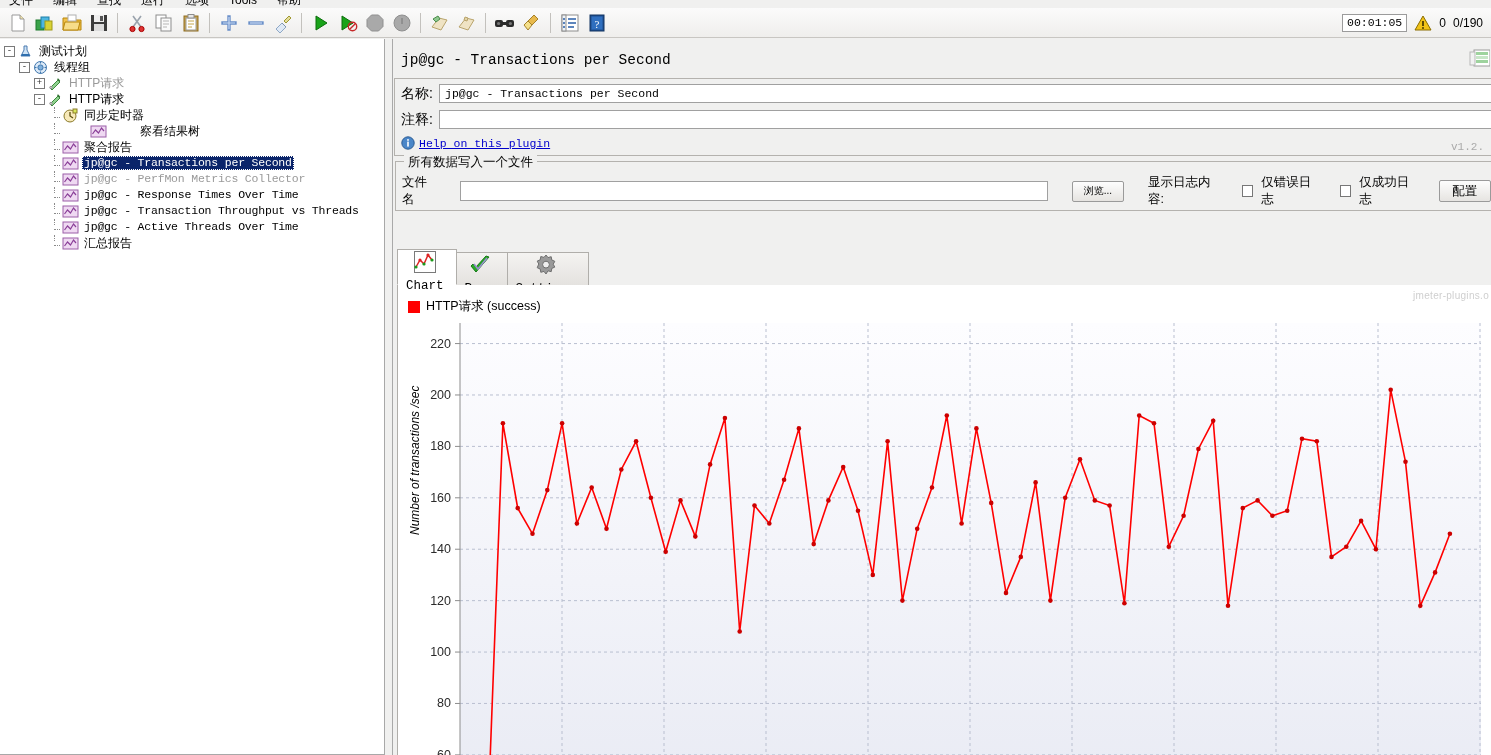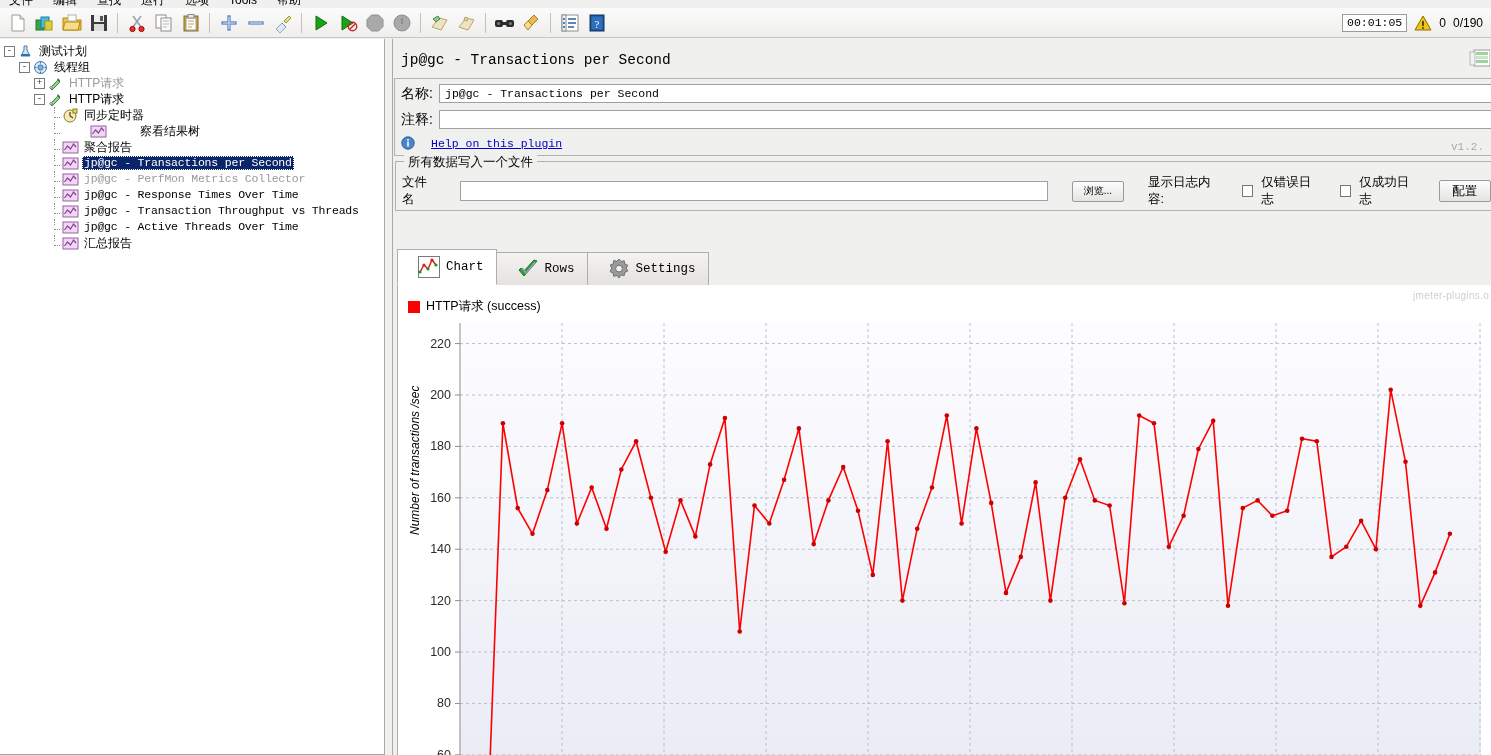--- a/index.html
+++ b/index.html
@@ -112,21 +112,21 @@
     background: #f0f0ef; border: 1px solid #b4b2ae; border-right: none;
   }
   .frow { display: flex; align-items: center; height: 23px; margin: 3px 0 0 6px; }
   .flabel { width: 38px; font-size: 14px; }
   .finput {
     flex: 1; height: 19px; margin-right: 0;
     background: #fff; border: 1px solid #a0a0a0;
     display: flex; align-items: center; padding-left: 5px;
     font-family: "Liberation Mono", monospace; font-size: 11.5px;
   }
-  .help-row { display: flex; align-items: center; margin: 5px 0 0 6px; gap: 16px; }
+  .help-row { display: flex; align-items: center; margin: 5px 0 0 6px; gap: 4px; }
   .info-icon { width: 14px; height: 14px; flex: 0 0 auto; }
   .help-link {
     color: #0000cc; text-decoration: underline;
     font-family: "Liberation Mono", monospace; font-size: 11.5px; cursor: pointer;
   }
   .version {
     position: absolute; right: 8px; bottom: 2px;
     color: #a9a9a9; font-family: "Liberation Mono", monospace; font-size: 11px;
   }
 
@@ -162,25 +162,25 @@
     width: 56px; height: 22px; font-size: 12.5px;
   }
 
   
   .tabbar {
     position: absolute; top: 210px; left: 4px; width: 1095px; height: 36px;
     display: flex; align-items: flex-end;
   }
   .tab {
     display: flex; align-items: center; gap: 5px;
-    height: 33px; padding: 0 12px 0 19px;
+    height: 33px; padding: 0 12px 0 8px;
     border: 1px solid #b0aeaa; border-bottom: none;
     background: linear-gradient(#f4f3f1, #e4e2df);
     font-family: "Liberation Mono", monospace; font-size: 12.5px;
-    cursor: pointer; margin-right: -1px;
+    cursor: pointer; margin-right: -1px; flex-direction: column;
   }
   .tab.active {
     background: #fff; height: 36px; border-bottom: 1px solid #fff; position: relative; z-index: 2;
   }
   .tab-icon { width: 24px; height: 24px; flex: 0 0 auto; }
 
   
   .chart-panel {
     position: absolute; top: 246px; left: 4px; width: 1095px; height: 509px;
     background: #fff; border: 1px solid #b0aeaa; border-top: none;

